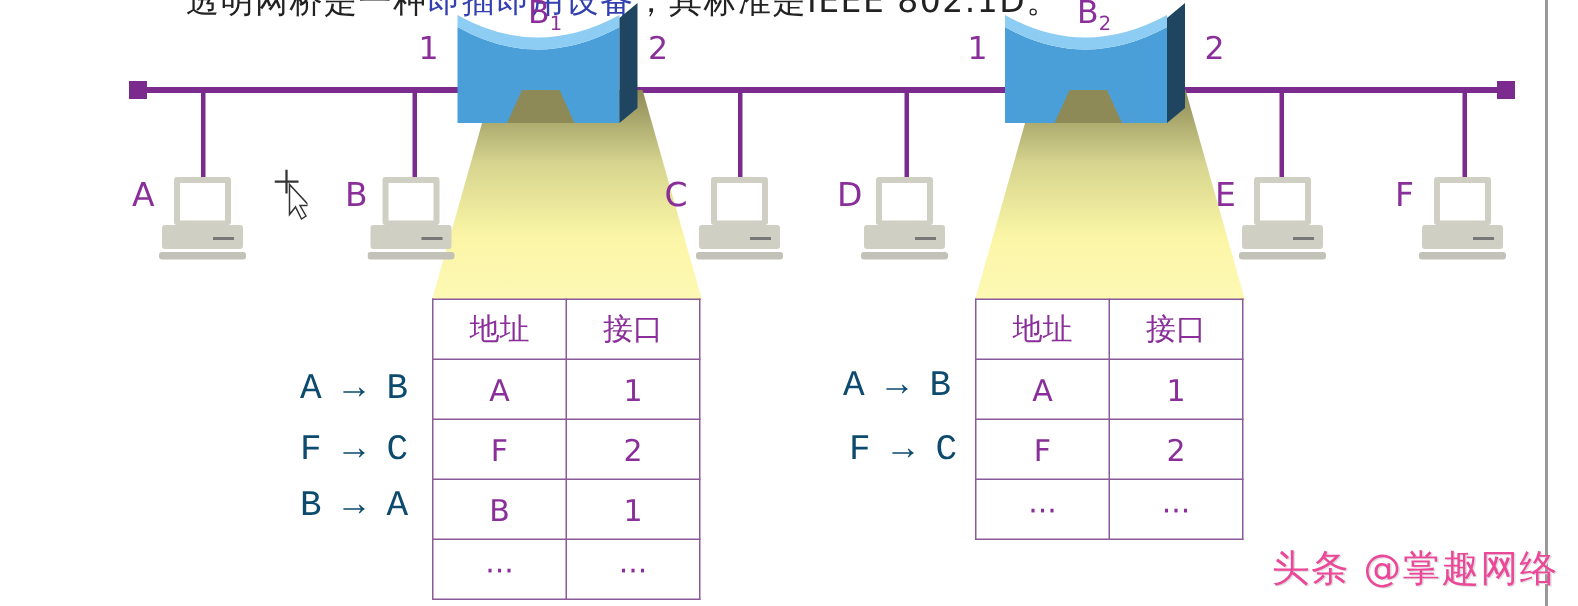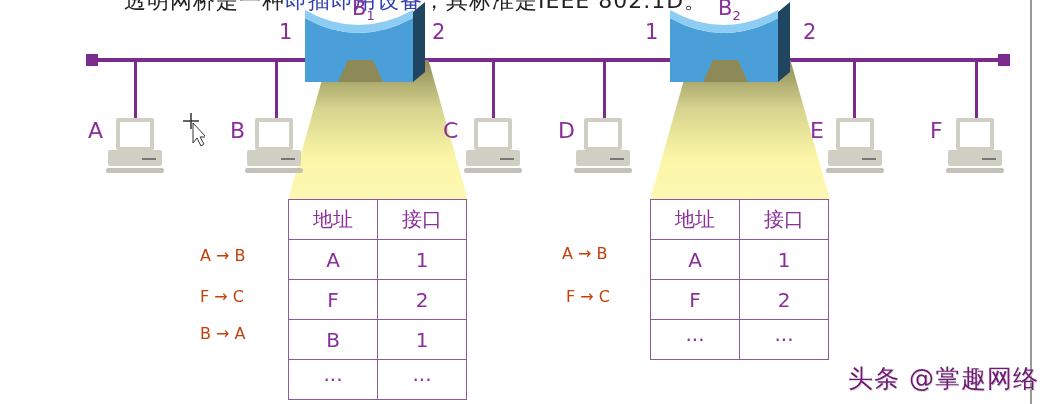--- a/index.html
+++ b/index.html
@@ -13,22 +13,22 @@
     .drop { width:3px; background:#7b2a8e; }
     .lbl { color:#8a2f9a; font-size:22px; }
     .port { color:#8a2f9a; font-size:21px; }
     .bridge-name { color:#8a2f9a; font-size:21px; }
     .bridge-name sub { font-size:13px; }
     .cone { clip-path: polygon(22% 0, 78% 0, 100% 100%, 0 100%);
       background: linear-gradient(#8d8a57 0%, #d6d48e 35%, #fbf6a6 70%, #fdf8b4 100%); }
     table.ft { border-collapse:collapse; position:absolute;padding-left:18px; }
     table.ft td { border:1.5px solid #8a5a9a; width:88px; height:39px; text-align:center;
       color:#8a2f9a; font-size:20px; padding:0; }
-    .fl { color:#c2410c; font-size:16px; white-space:nowrap; }
-    .wm { color:#701a75; font-size:25px; letter-spacing:1px; text-shadow:1px 1px 0 #ddd; }
+    .fl { color:#0c4a6e; font-size:24px; white-space:nowrap;font-family:Liberation Mono, monospace; }
+    .wm { color:#ec4899; font-size:25px; letter-spacing:1px; text-shadow:1px 1px 0 #ddd; }
     .vline { width:2px; background:#999; top:0; }
   </style>
 </head>
 <body>
 
 <div class="abs title">
   <span>透明网桥是一种</span><span class="blue">即插即用设备</span><span>，其标准是IEEE 802.1D。</span>
 </div>
 
 <div class="abs term" style="left:86px;"></div>

